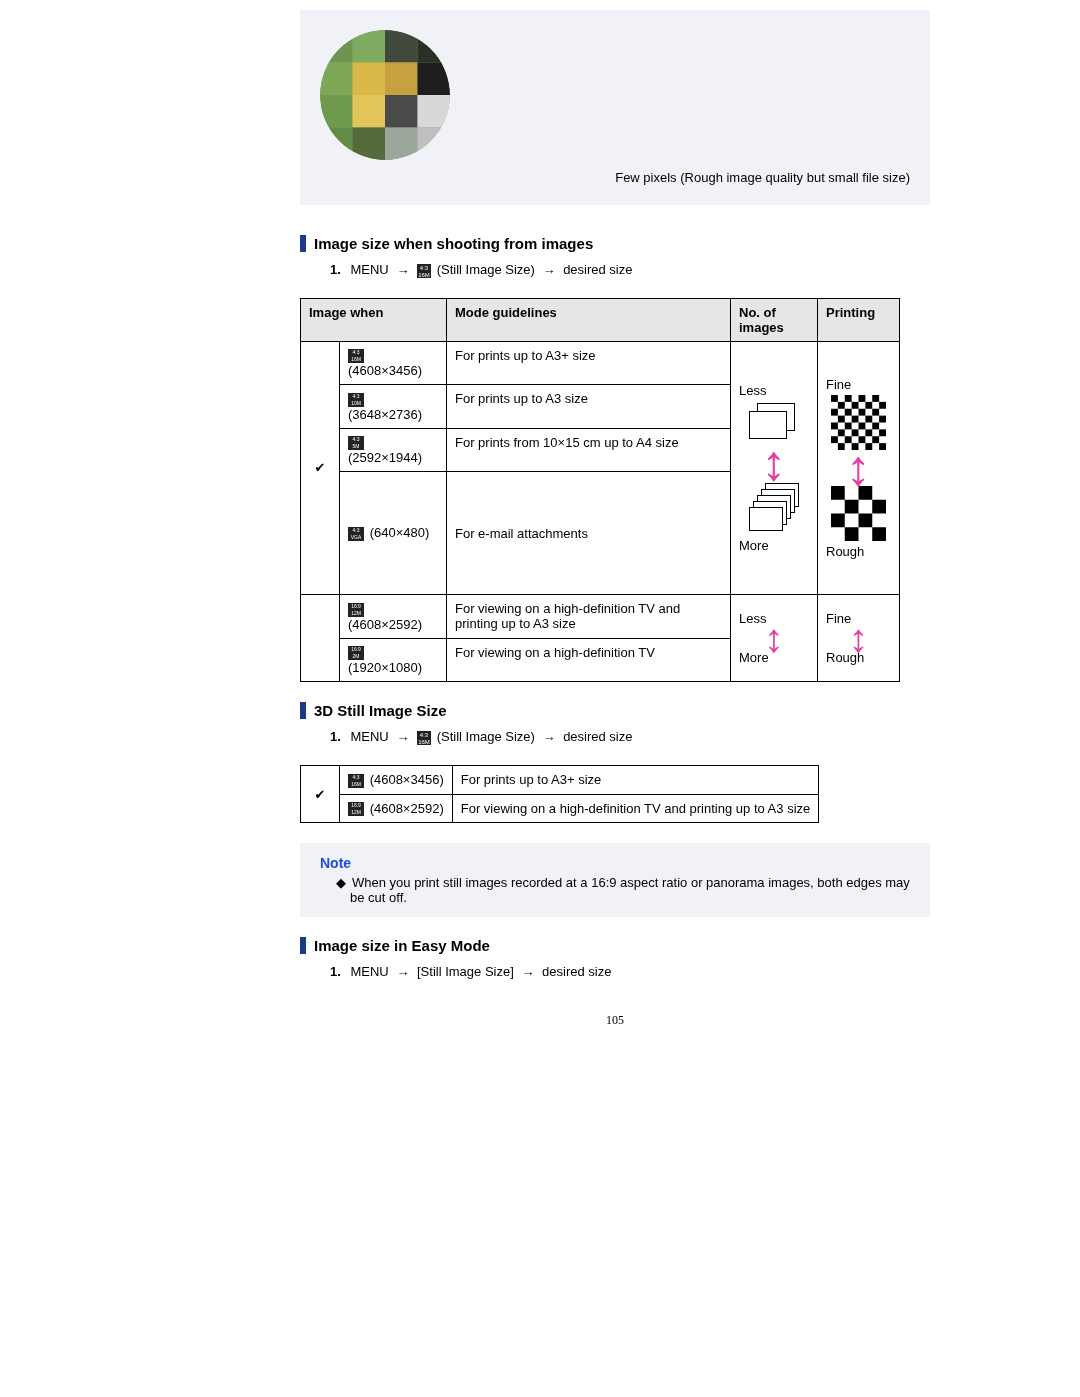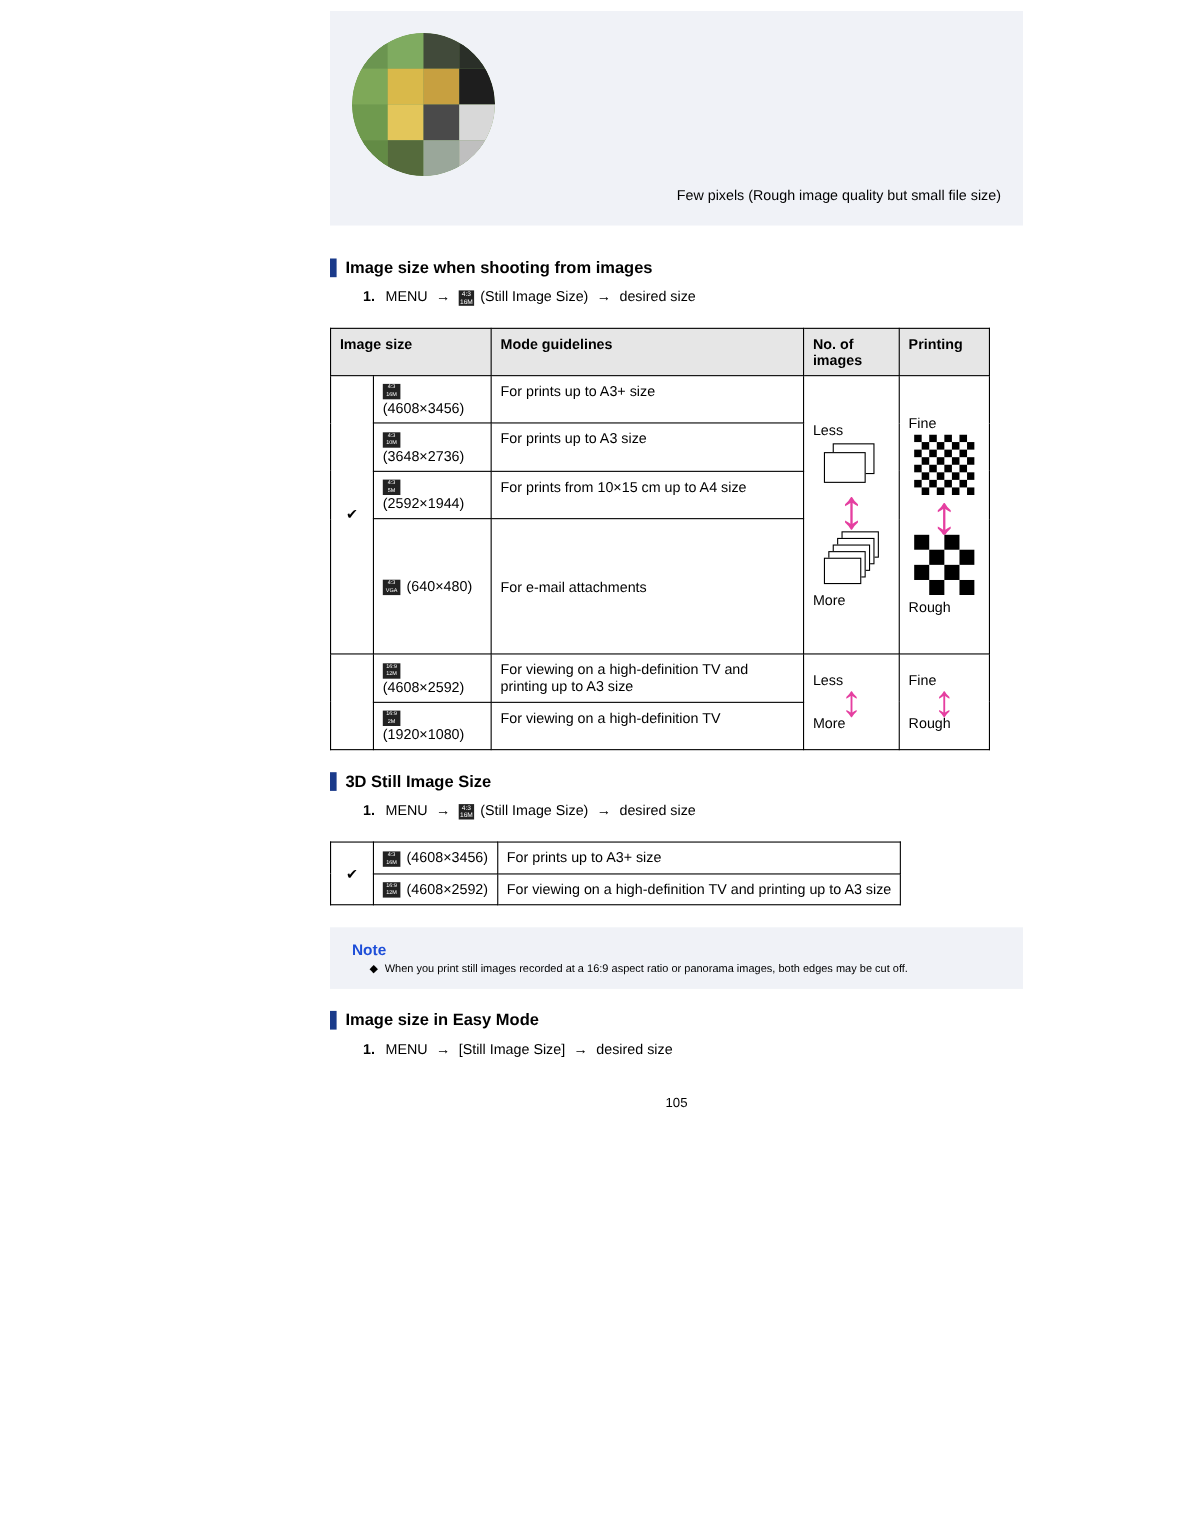--- a/index.html
+++ b/index.html
@@ -143,27 +143,28 @@
   }
   .note-title {
     color: #1d4ed8;
     font-weight: bold;
     font-size: 14px;
     margin-bottom: 4px;
   }
   .note-item {
     padding-left: 30px;
     text-indent: -14px;
-    font-size: 10px;
+    font-size: 13px;
   }
   .diamond { margin-right:6px; }
   .page-num {
     text-align: center;
     font-size: 12px;
     margin-top: 34px;
+    font-family: Liberation Serif, serif;
   }
 </style>
 </head>
 <body>
 
 <div class="page">
 
   <div class="gray-box">
     <div class="circle-img">
       <svg viewBox="0 0 100 100">
@@ -204,21 +205,21 @@
     <span class="arrow">→</span>
     <span class="mini-icon">4:3<br>16M</span>
     <span>(Still Image Size)</span>
     <span class="arrow">→</span>
     <span>desired size</span>
   </div>
 
   <table class="main-table">
     <tbody>
         <tr>
-      <th colspan="2">Image size</th>
+      <th colspan="2">Image when</th>
       <th>Mode guidelines</th>
       <th style="width:70px">No. of images</th>
       <th style="width:65px">Printing</th>
     </tr>
 
     <tr>
       <td class="check-cell" rowspan="4">✔</td>
       <td class="sz-cell">
         <span class="sz-icon">4:3<br>16M</span><br>
         <span>(4608×3456)</span>

